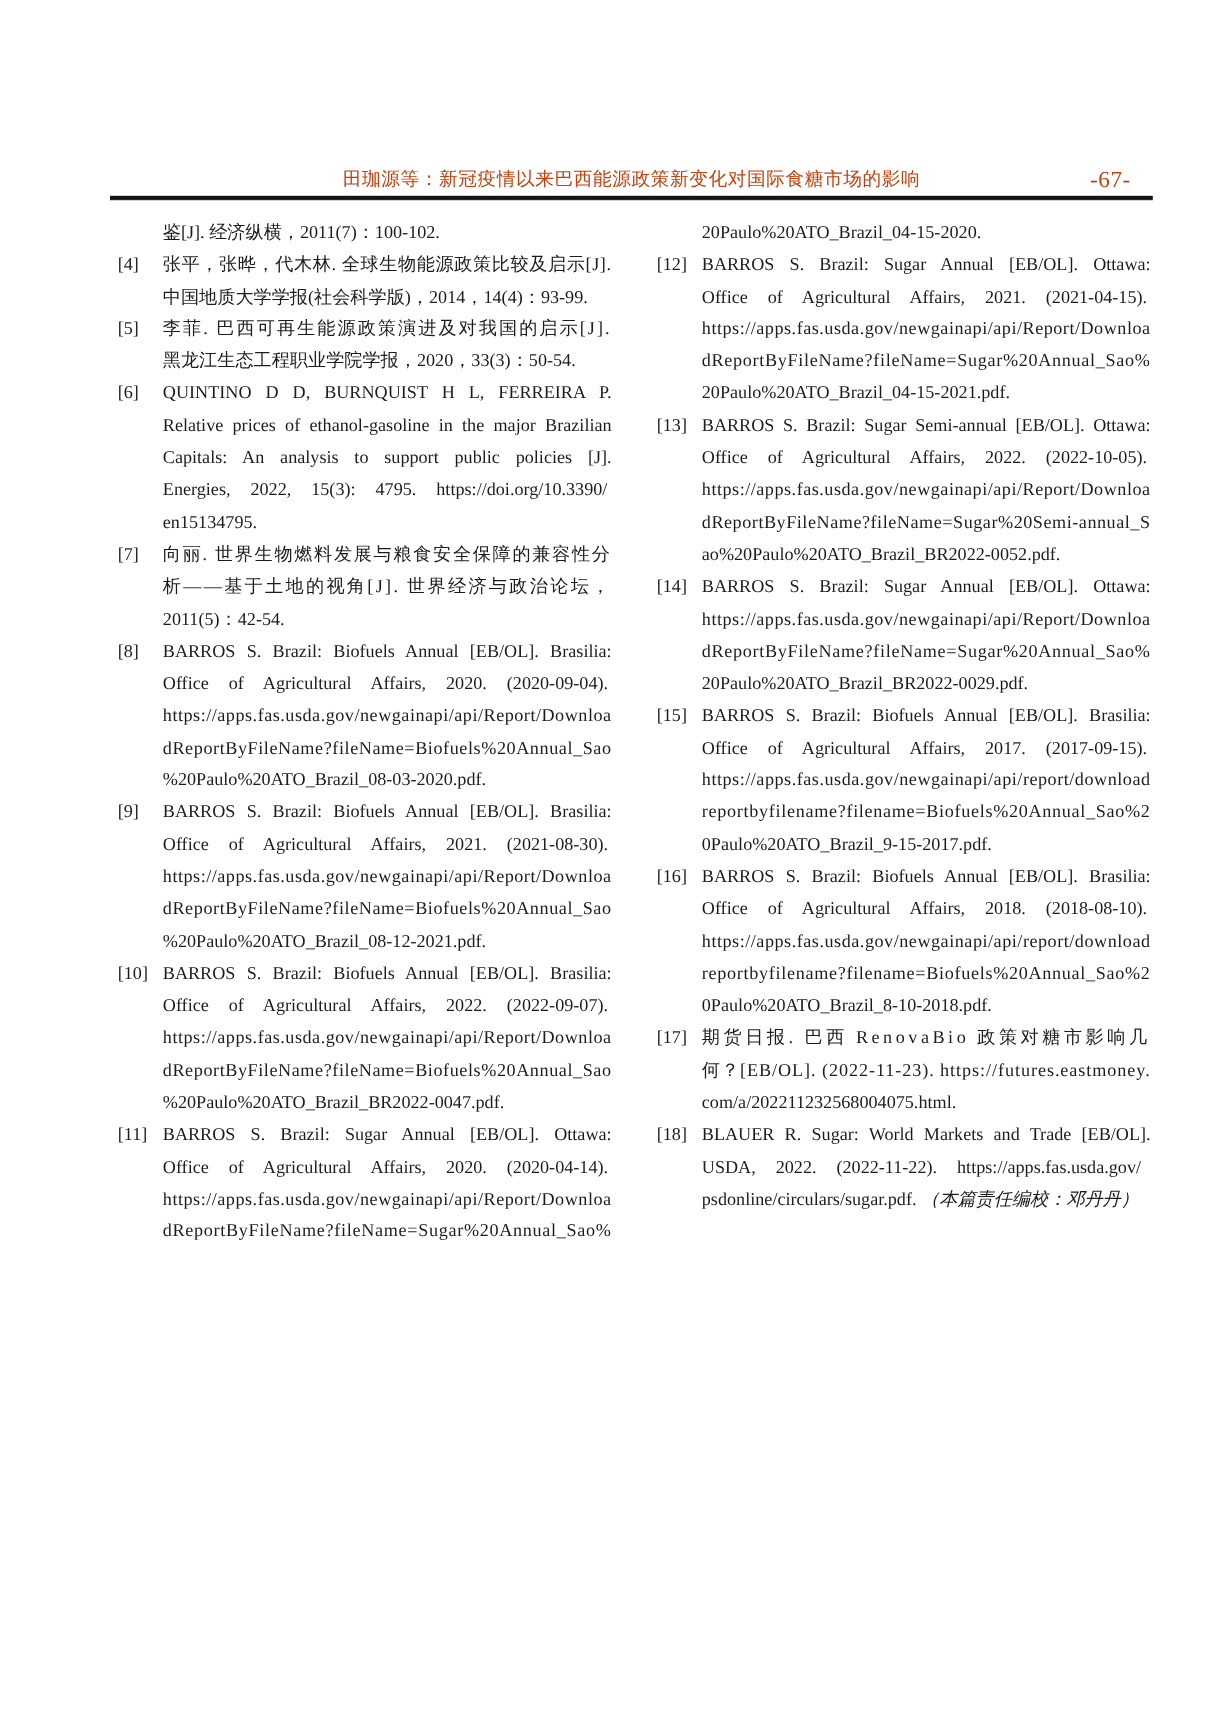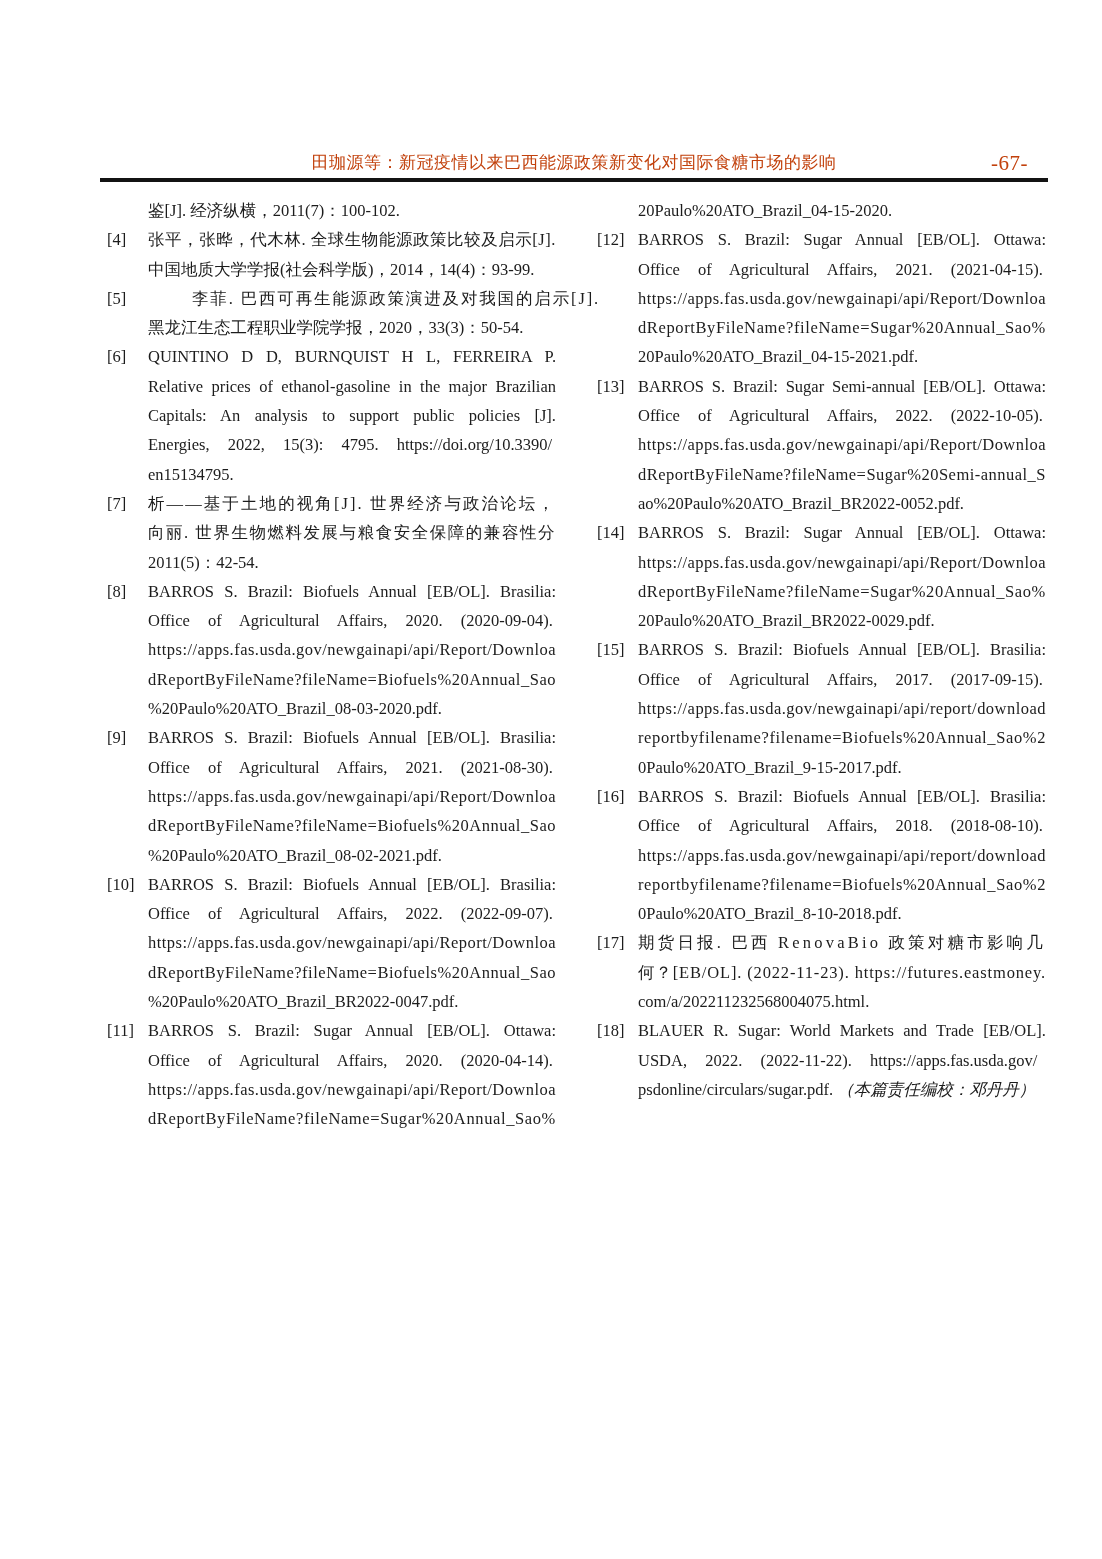--- a/index.html
+++ b/index.html
@@ -60,52 +60,52 @@
         <span class="ref-marker"></span>
         <div class="ref-line end"><span class="t">鉴[J]. 经济纵横，2011(7)：100-102.</span></div>
       </div>
       <div class="ref">
         <span class="ref-marker">[4]</span>
         <div class="ref-line"><span class="t" style="letter-spacing: 0.543px;">张平，张晔，代木林. 全球生物能源政策比较及启示[J].</span></div>
         <div class="ref-line end"><span class="t">中国地质大学学报(社会科学版)，2014，14(4)：93-99.</span></div>
       </div>
       <div class="ref">
         <span class="ref-marker">[5]</span>
-        <div class="ref-line"><span class="t" style="letter-spacing: 1.854px; margin-left: 44px;">李菲. 巴西可再生能源政策演进及对我国的启示[J].</span></div>
+        <div class="ref-line"><span class="t" style="letter-spacing: 1.854px;">李菲. 巴西可再生能源政策演进及对我国的启示[J].</span></div>
         <div class="ref-line end"><span class="t">黑龙江生态工程职业学院学报，2020，33(3)：50-54.</span></div>
       </div>
       <div class="ref">
         <span class="ref-marker">[6]</span>
         <div class="ref-line"><span class="t" style="word-spacing: 8.565px;">QUINTINO D D, BURNQUIST H L, FERREIRA P.</span></div>
         <div class="ref-line"><span class="t" style="word-spacing: 4.286px; text-align: center;">Relative prices of ethanol-gasoline in the major Brazilian</span></div>
         <div class="ref-line"><span class="t" style="word-spacing: 10.23px;">Capitals: An analysis to support public policies [J].</span></div>
         <div class="ref-line"><span class="t" style="word-spacing: 14px;">Energies, 2022, 15(3): 4795. https://doi.org/10.3390/</span></div>
         <div class="ref-line end"><span class="t">en15134795.</span></div>
       </div>
       <div class="ref">
         <span class="ref-marker">[7]</span>
+        <div class="ref-line"><span class="t" style="letter-spacing: 1.531px;">向丽. 世界生物燃料发展与粮食安全保障的兼容性分</span></div>
         <div class="ref-line"><span class="t" style="letter-spacing: 2.093px;">析——基于土地的视角[J]. 世界经济与政治论坛，</span></div>
-        <div class="ref-line"><span class="t" style="letter-spacing: 1.531px;">向丽. 世界生物燃料发展与粮食安全保障的兼容性分</span></div>
         <div class="ref-line end"><span class="t">2011(5)：42-54.</span></div>
       </div>
       <div class="ref">
         <span class="ref-marker">[8]</span>
         <div class="ref-line"><span class="t" style="word-spacing: 6.128px;">BARROS S. Brazil: Biofuels Annual [EB/OL]. Brasilia:</span></div>
         <div class="ref-line"><span class="t" style="word-spacing: 14px;">Office of Agricultural Affairs, 2020. (2020-09-04).</span></div>
         <div class="ref-line"><span class="t" style="letter-spacing: 0.461px;">https://apps.fas.usda.gov/newgainapi/api/Report/Downloa</span></div>
         <div class="ref-line"><span class="t" style="letter-spacing: 0.516px;">dReportByFileName?fileName=Biofuels%20Annual_Sao</span></div>
         <div class="ref-line end"><span class="t">%20Paulo%20ATO_Brazil_08-03-2020.pdf.</span></div>
       </div>
       <div class="ref">
         <span class="ref-marker">[9]</span>
         <div class="ref-line"><span class="t" style="word-spacing: 6.128px;">BARROS S. Brazil: Biofuels Annual [EB/OL]. Brasilia:</span></div>
         <div class="ref-line"><span class="t" style="word-spacing: 14px;">Office of Agricultural Affairs, 2021. (2021-08-30).</span></div>
         <div class="ref-line"><span class="t" style="letter-spacing: 0.461px;">https://apps.fas.usda.gov/newgainapi/api/Report/Downloa</span></div>
         <div class="ref-line"><span class="t" style="letter-spacing: 0.516px;">dReportByFileName?fileName=Biofuels%20Annual_Sao</span></div>
-        <div class="ref-line end"><span class="t">%20Paulo%20ATO_Brazil_08-02-2021.pdf.</span></div>
+        <div class="ref-line end"><span class="t">%20Paulo%20ATO_Brazil_08-12-2021.pdf.</span></div>
       </div>
       <div class="ref">
         <span class="ref-marker">[10]</span>
         <div class="ref-line"><span class="t" style="word-spacing: 6.128px;">BARROS S. Brazil: Biofuels Annual [EB/OL]. Brasilia:</span></div>
         <div class="ref-line"><span class="t" style="word-spacing: 14px;">Office of Agricultural Affairs, 2022. (2022-09-07).</span></div>
         <div class="ref-line"><span class="t" style="letter-spacing: 0.461px;">https://apps.fas.usda.gov/newgainapi/api/Report/Downloa</span></div>
         <div class="ref-line"><span class="t" style="letter-spacing: 0.516px;">dReportByFileName?fileName=Biofuels%20Annual_Sao</span></div>
         <div class="ref-line end"><span class="t">%20Paulo%20ATO_Brazil_BR2022-0047.pdf.</span></div>
       </div>
       <div class="ref">

